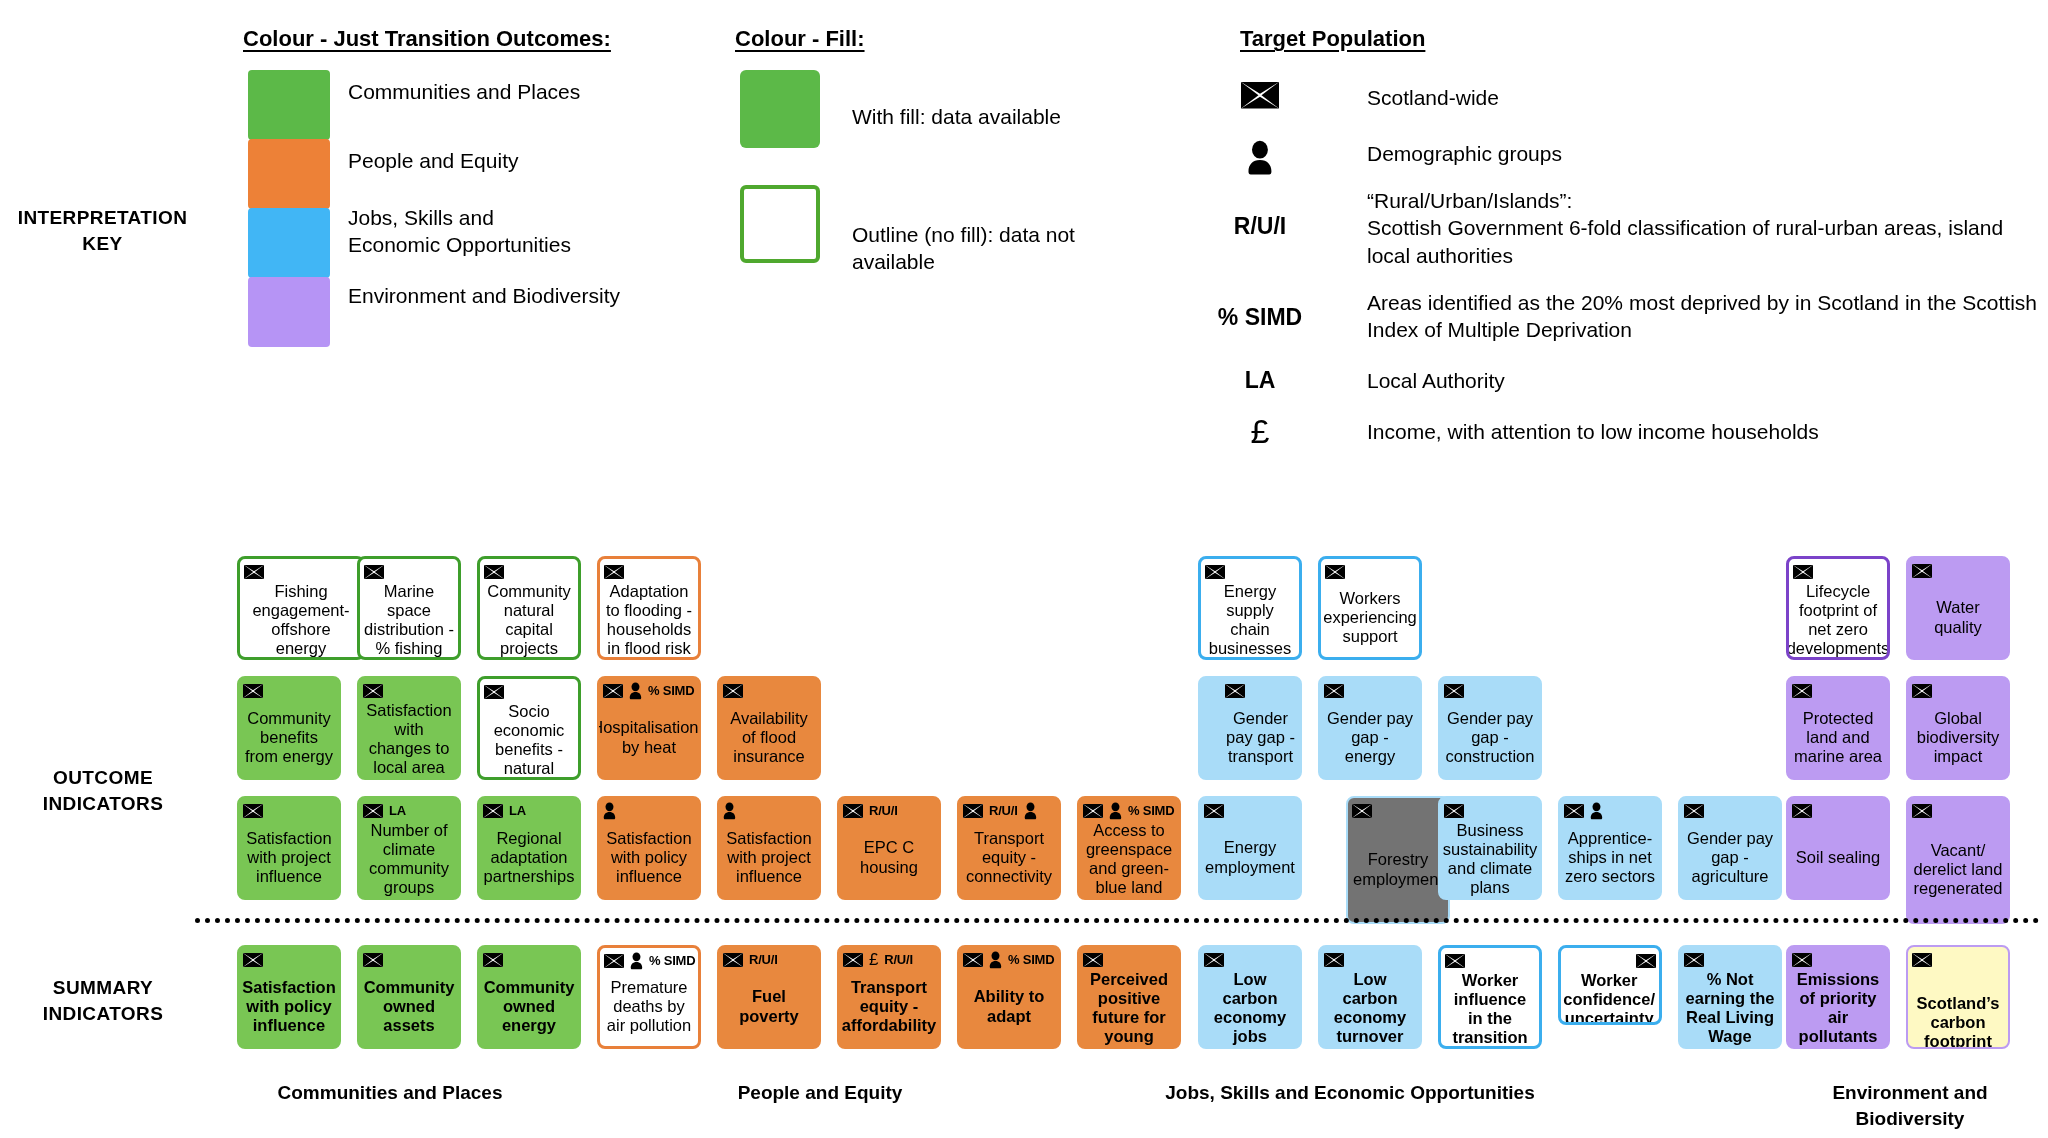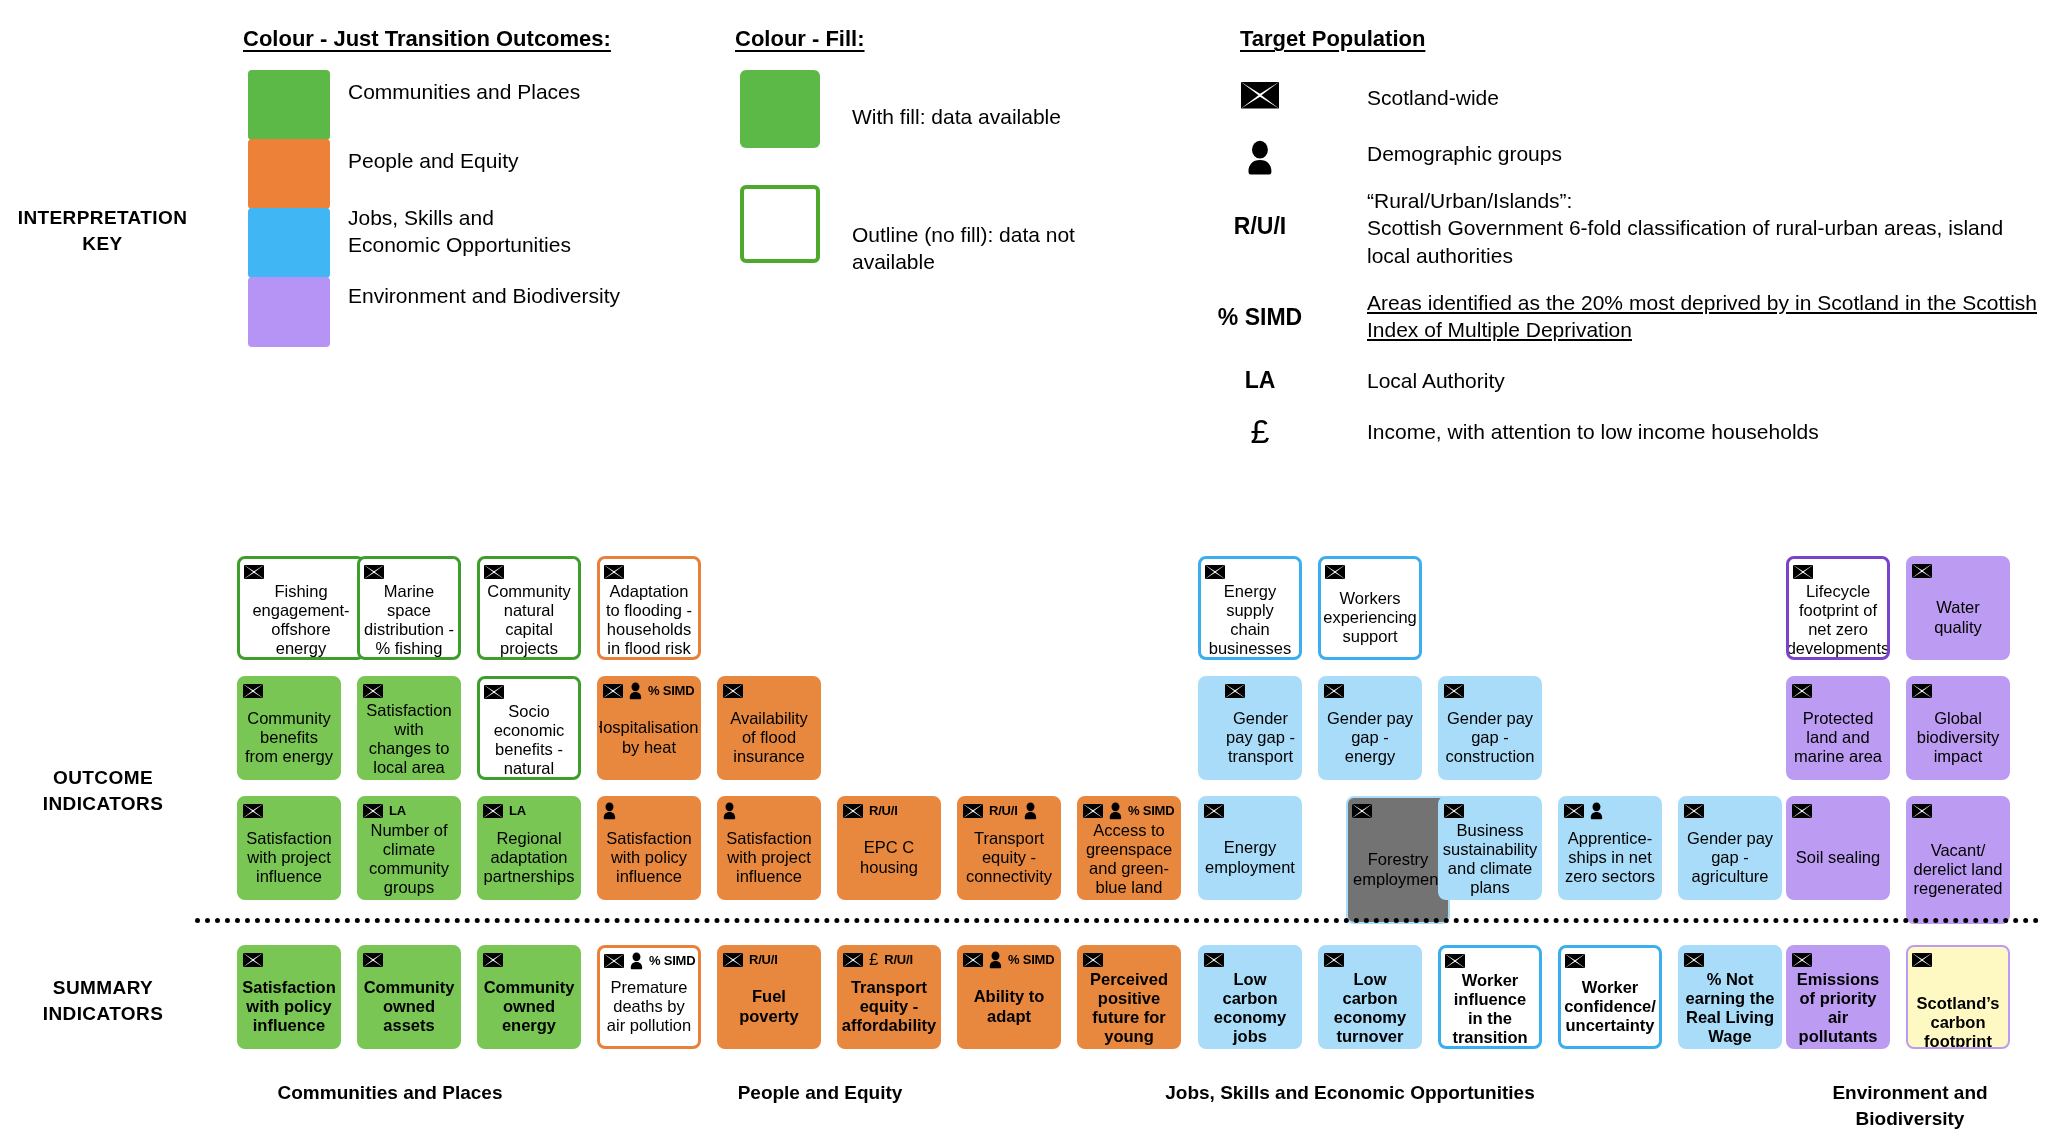--- a/index.html
+++ b/index.html
@@ -44,21 +44,21 @@
   }
 
   
   .tp-icon {
     position:absolute; width:110px; text-align:center;
     font-weight:bold; font-size:23px;
   }
   .tp-text {
     position:absolute; font-size:21px; line-height:1.3;
   }
-  .tp-text.justify { text-align:justify; text-align-last:left;text-decoration:underline; }
+  .tp-text.justify { text-align:justify; text-align-last:left; }
 
   
   #outcome-indicators-label {
     position:absolute; left:8px; top:765px; width:190px; text-align:center;
     font-weight:bold; font-size:19px; line-height:1.35; letter-spacing:.4px;
   }
   #summary-indicators-label {
     position:absolute; left:8px; top:975px; width:190px; text-align:center;
     font-weight:bold; font-size:19px; line-height:1.35; letter-spacing:.4px;
   }
@@ -810,21 +810,21 @@
             <path d="M0 0 L20 0 L20 14 L0 14 Z" fill="#fff"></path>
             <path d="M0 0 L9.2 7 L0 14 Z" fill="#000"></path>
             <path d="M20 0 L10.8 7 L20 14 Z" fill="#000"></path>
             <path d="M0 0 L10 6.2 L20 0 Z" fill="#000"></path>
             <path d="M0 14 L10 7.8 L20 14 Z" fill="#000"></path>
           </svg>
         </span>
       </div>
       <div class="ind-title">Worker influence in the transition</div>
     </div>
-    <div class="ind-box bold" style="left: 1558px; top: 945px; width: 104px; height: 104px; background: rgb(255, 255, 255); border: 3.5px solid rgb(59, 174, 238);">
+    <div class="ind-box bold" style="left: 1558px; top: 945px; width: 104px; height: 80px; background: rgb(255, 255, 255); border: 3.5px solid rgb(59, 174, 238); align-items: flex-end;">
       <div class="ind-icons">
         <span class="icon-saltire">
           <svg width="20" height="14" viewBox="0 0 20 14">
             <path d="M0 0 L20 0 L20 14 L0 14 Z" fill="#fff"></path>
             <path d="M0 0 L9.2 7 L0 14 Z" fill="#000"></path>
             <path d="M20 0 L10.8 7 L20 14 Z" fill="#000"></path>
             <path d="M0 0 L10 6.2 L20 0 Z" fill="#000"></path>
             <path d="M0 14 L10 7.8 L20 14 Z" fill="#000"></path>
           </svg>
         </span>

